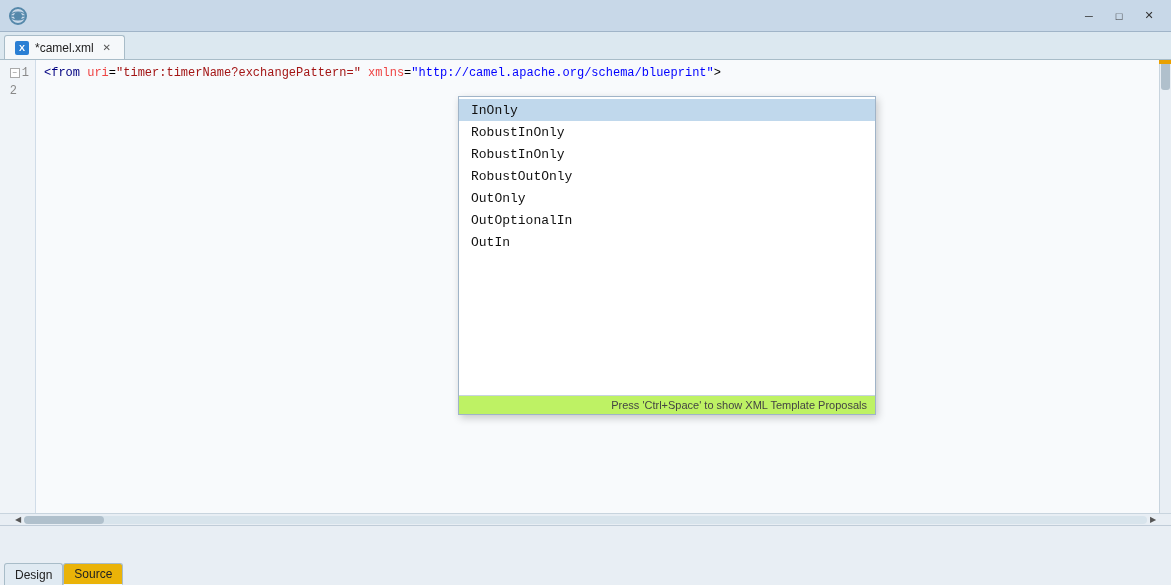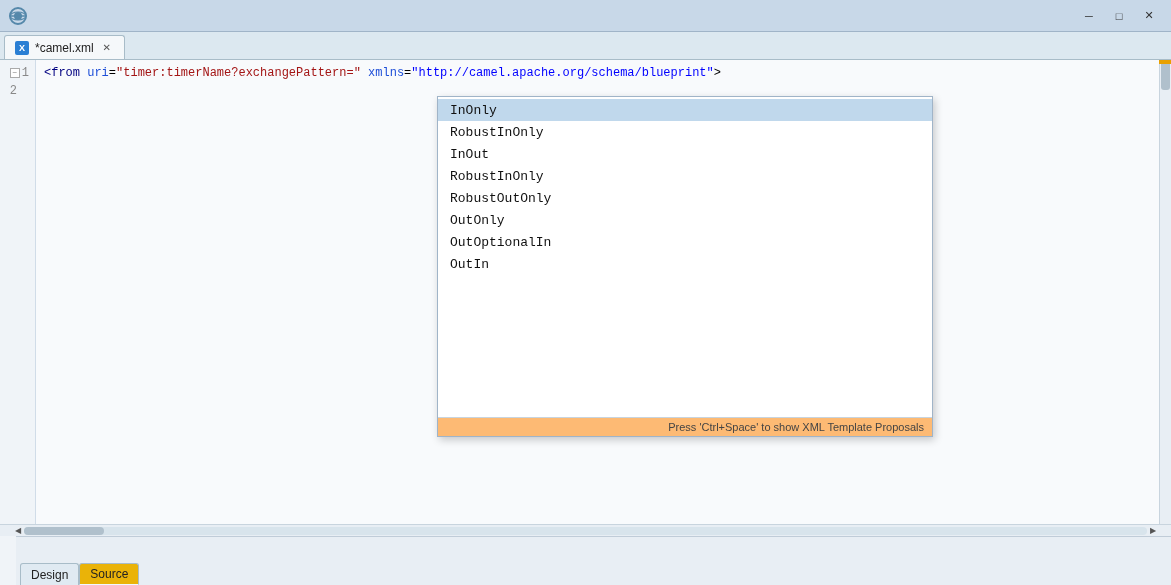--- a/index.html
+++ b/index.html
@@ -163,21 +163,21 @@
 
     .code-line {
       height: 18px;
       display: flex;
       align-items: center;
       white-space: nowrap;
     }
 
     
     .syn-tag { color: #000080; }
-    .syn-attr { color: #1d4ed8; }
+    .syn-attr { color: #ef4444; }
     .syn-string { color: #0000ff; }
     .syn-string-red { color: #a31515; }
     .syn-punct { color: #000; }
 
     
     .scrollbar-right {
       width: 12px;
       background: #e8eef4;
       border-left: 1px solid #c8d4de;
       flex-shrink: 0;
@@ -190,22 +190,22 @@
       right: 1px;
       height: 30px;
       background: #b0c0cc;
       border-radius: 3px;
     }
 
     
     .autocomplete-dropdown {
       position: absolute;
       top: 36px;
-      left: 437px;
-      width: 496px;
+      left: 458px;
+      width: 418px;
       background: #fff;
       border: 1px solid #a0b4c8;
       box-shadow: 2px 3px 8px rgba(0,0,0,0.2);
       z-index: 100;
       font-family: 'Consolas', 'Courier New', monospace;
       font-size: 13px;
     }
     .autocomplete-list {
       padding: 2px 0;
     }
@@ -218,34 +218,33 @@
       color: #111;
     }
     .autocomplete-item.selected {
       background: #c0d8ec;
     }
     .autocomplete-footer {
       border-top: 1px solid #c8d4de;
       padding: 3px 8px;
       font-size: 11px;
       color: #444;
-      background: #fdba74;
+      background: #bef264;
       font-family: 'Segoe UI', Arial, sans-serif;
       text-align: right;
     }
 
     
     .bottom-area {
-      height: 49px;
+      height: 60px;
       background: #e8eef4;
       border-top: 1px solid #c0ccd8;
       flex-shrink: 0;
       display: flex;
       flex-direction: column;
-      margin-left: 16px;
     }
     .bottom-tabs {
       display: flex;
       align-items: flex-end;
       padding: 4px 4px 0;
       flex: 1;
     }
     .bottom-tab {
       padding: 3px 10px;
       border: 1px solid #a8bcc8;
@@ -369,21 +368,20 @@
 
     <div class="scrollbar-right">
       <div class="scrollbar-thumb-v"></div>
       <div class="marker-error"></div>
     </div>
 
     <div class="autocomplete-dropdown">
       <div class="autocomplete-list">
         <div class="autocomplete-item selected">InOnly</div>
         <div class="autocomplete-item">RobustInOnly</div>
-        <div class="autocomplete-item">InOut</div>
         <div class="autocomplete-item">RobustInOnly</div>
         <div class="autocomplete-item">RobustOutOnly</div>
         <div class="autocomplete-item">OutOnly</div>
         <div class="autocomplete-item">OutOptionalIn</div>
         <div class="autocomplete-item">OutIn</div>
       </div>
       <div style="height: 140px;"></div>
       <div class="autocomplete-footer">Press 'Ctrl+Space' to show XML Template Proposals</div>
     </div>
 

